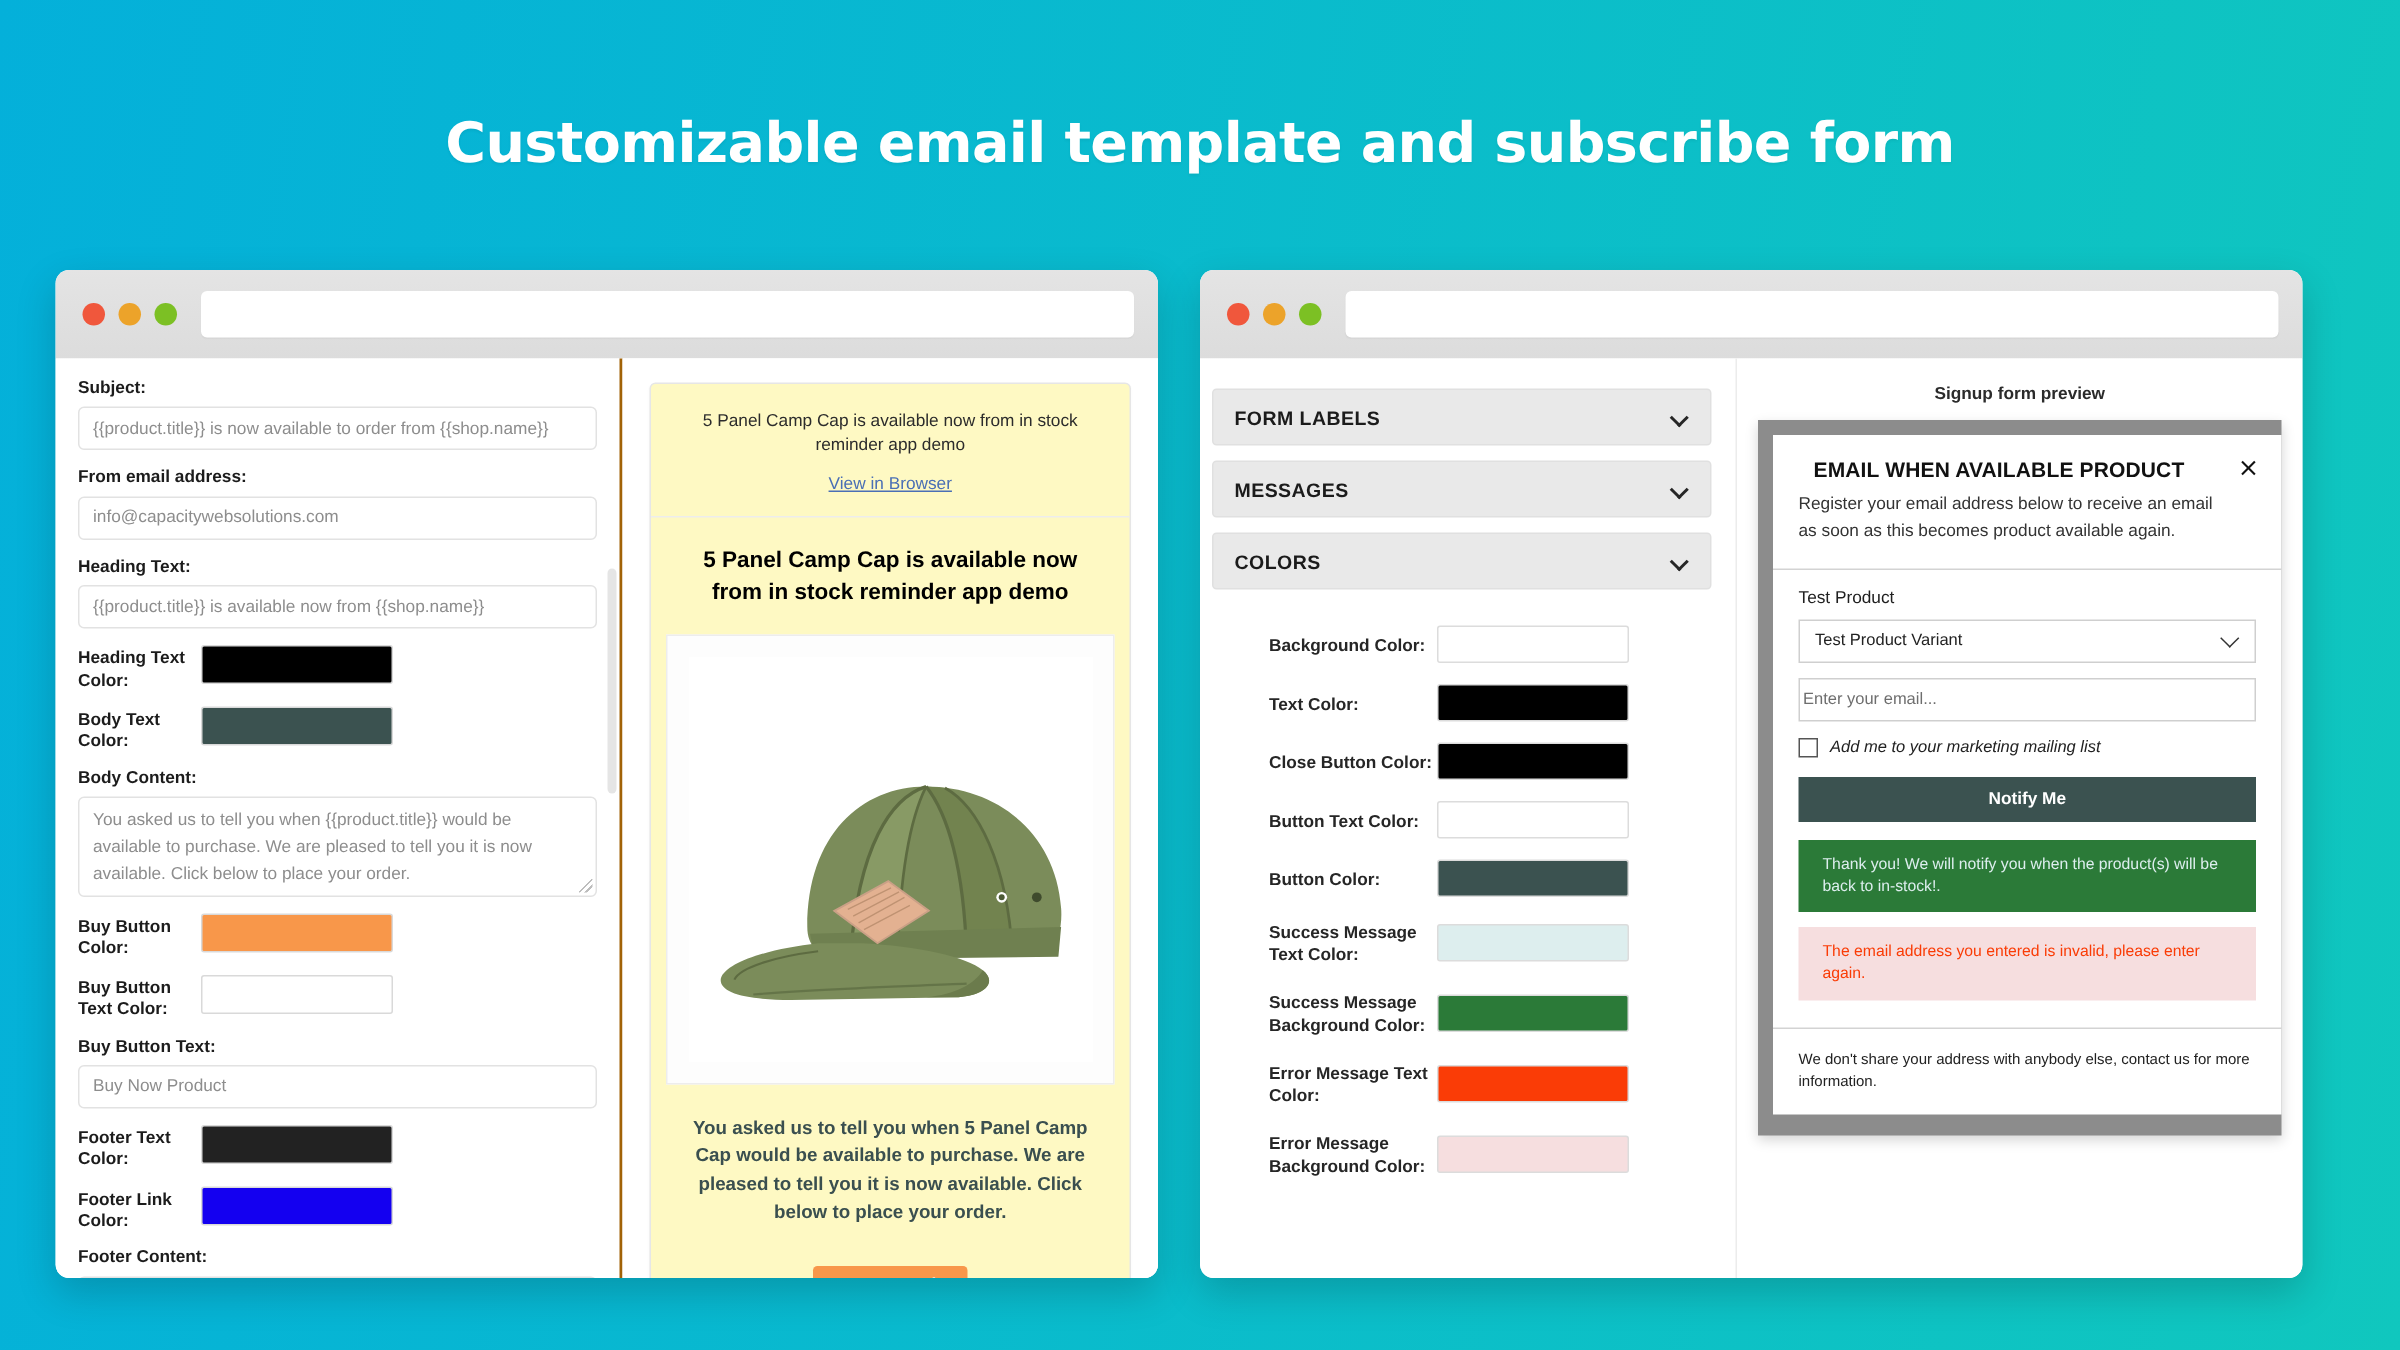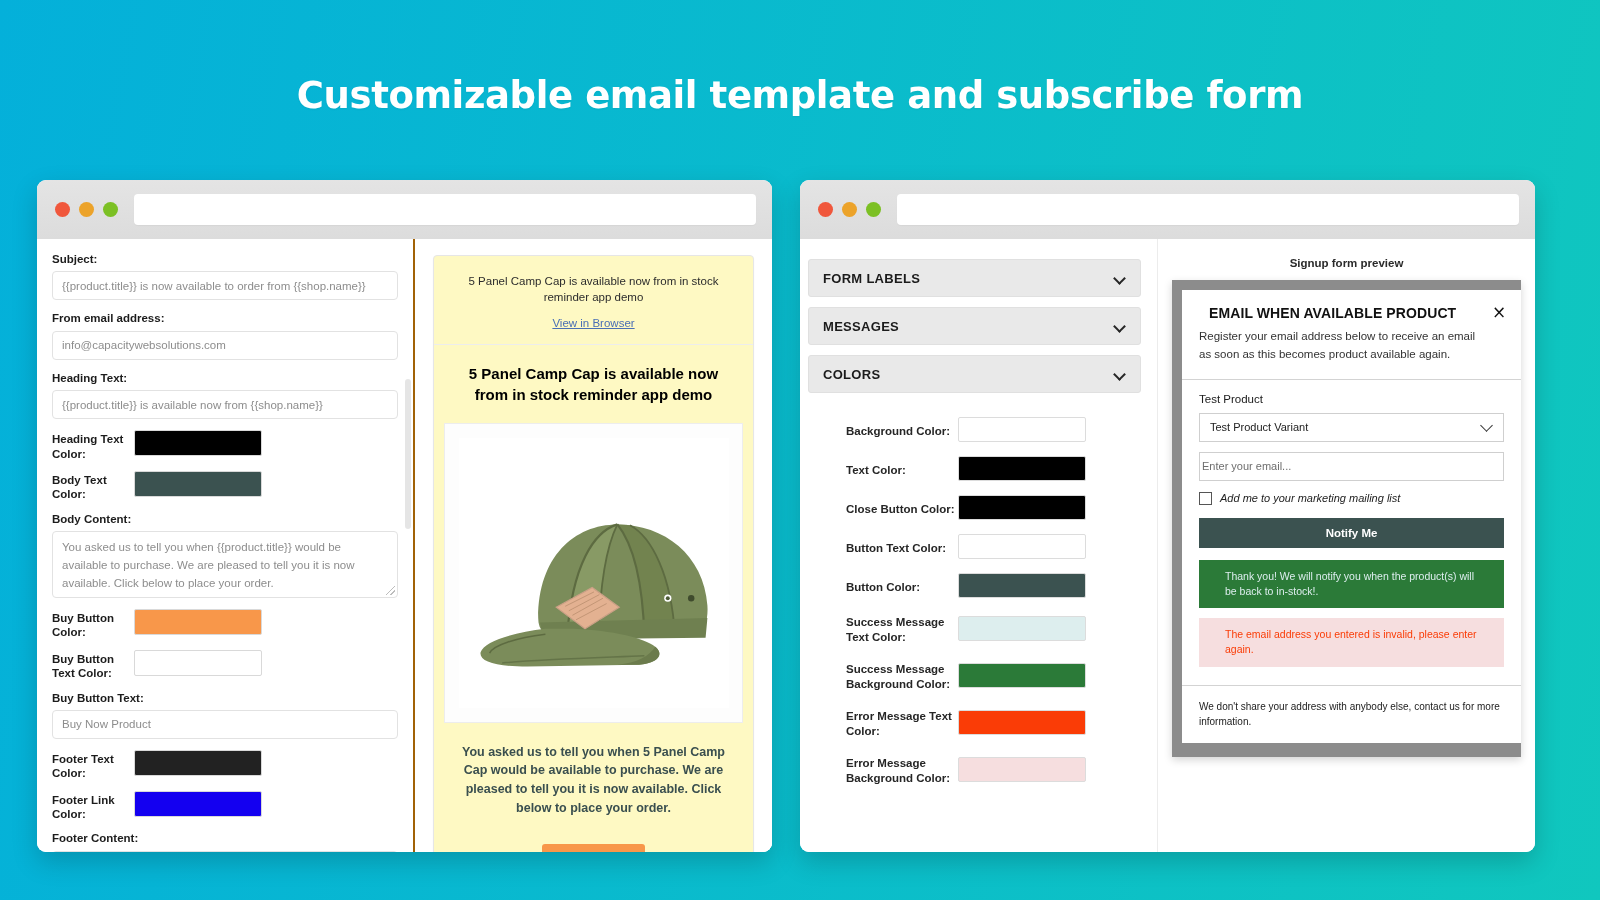--- a/index.html
+++ b/index.html
@@ -228,21 +228,21 @@
   .sm-check .box {
     width: 13px; height: 13px; border: 1px solid #555; background: #fff; flex: none;
   }
   .sm-check .lbl { font-size: 11px; color: #222; }
   .sm-btn {
     height: 30px; line-height: 30px; text-align: center;
     font-size: 11.5px; font-weight: bold; color: #fff;
     margin-bottom: 12px;
   }
   .sm-alert {
-    padding: 9px 26px; font-size: 10.5px; line-height: 1.45; margin-bottom: 10px;
+    padding: 9px 16px; font-size: 10.5px; line-height: 1.45; margin-bottom: 10px;
   }
   .sm-foot {
     border-top: 1px solid #d3d3d3; padding: 13px 17px 14px;
     font-size: 10px; color: #222; line-height: 1.5;
   }
 
   
   .cap-svg { width: 270px; height: 270px; display: block; }
 </style>
 </head>

